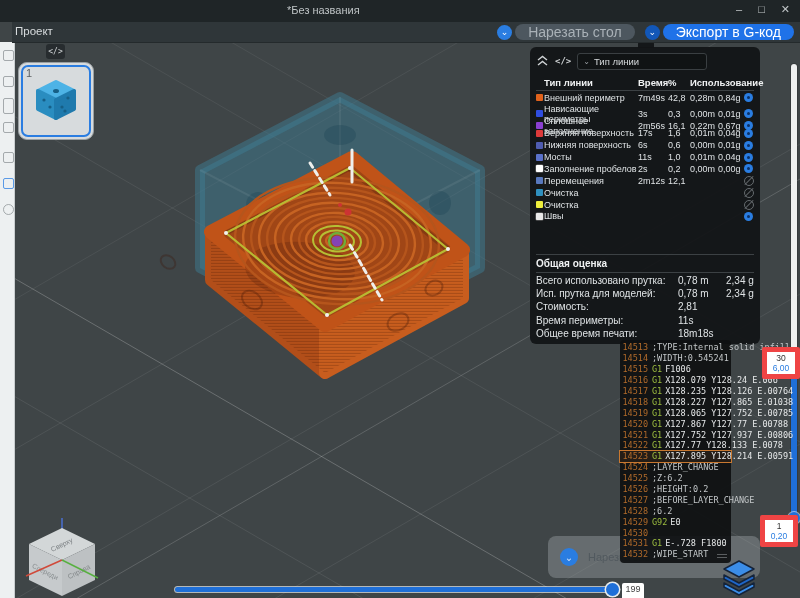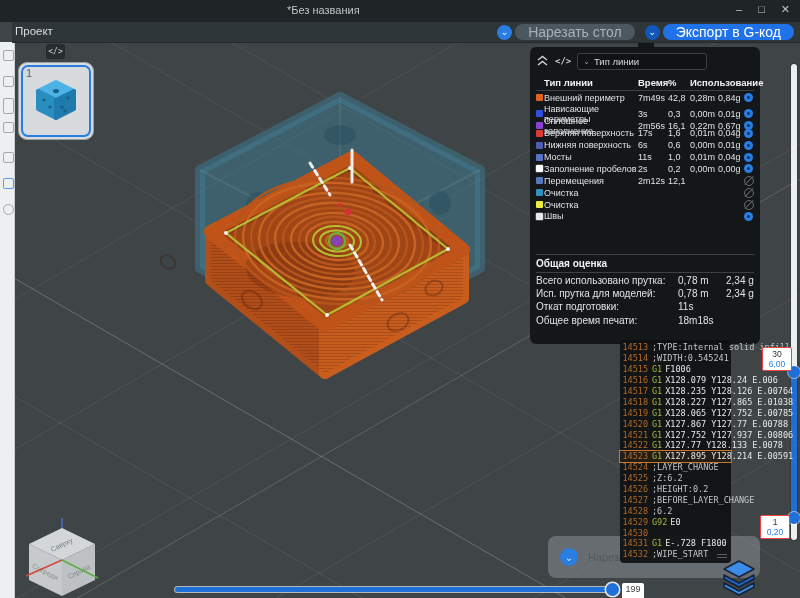--- a/index.html
+++ b/index.html
@@ -76,21 +76,21 @@
      border-radius:8px;z-index:5;}
   .toast-ic{position:absolute;left:12px;top:12px;width:18px;height:18px;border-radius:50%;background:#2a7de1;
      color:#cfe2fa;font-size:10px;display:flex;align-items:center;justify-content:center;}
   .toast-tx{position:absolute;left:40px;top:15px;font-size:11px;color:rgba(78,86,92,0.85);white-space:nowrap;}
   
   .vtrack{position:absolute;left:791px;top:64px;width:6px;height:476px;background:#eef0f0;border-radius:3px;
      box-shadow:0 0 0 1px rgba(0,0,0,0.15);z-index:6;}
   .vblue{position:absolute;left:791px;top:372px;width:6px;height:146px;background:#1f6fd8;z-index:6;}
   .vhandle{position:absolute;left:788px;width:12px;height:12px;border-radius:50%;background:#1f6fd8;
      box-shadow:0 0 0 1px rgba(255,255,255,0.5);z-index:7;}
-  .vlabel{position:absolute;width:28px;background:#fff;border:1px solid #ef4444;border-radius:2px;z-index:7;
+  .vlabel{position:absolute;width:28px;background:#fff;border:5px solid #ef4444;border-radius:2px;z-index:7;
      text-align:center;font-size:8.5px;line-height:10px;padding:1px 0;}
   .vlabel .l1{color:#333;} .vlabel .l2{color:#2a7de1;}
   .htrack{position:absolute;left:175px;top:587px;width:443px;height:5px;background:#1f6fd8;border-radius:3px;
      box-shadow:0 0 0 1px rgba(230,233,235,0.7);z-index:6;}
   .hhandle{position:absolute;left:606px;top:583px;width:13px;height:13px;border-radius:50%;background:#1f6fd8;
      box-shadow:0 0 0 1.5px #e8ecee;z-index:7;}
   .hlabel{position:absolute;left:622px;top:583px;width:22px;height:26px;background:#fff;border-radius:2px;z-index:7;
      font-size:9px;color:#444;text-align:center;line-height:13px;}
   
   .logo{position:absolute;left:720px;top:558px;z-index:6;}
@@ -400,23 +400,28 @@
     <span class="s-v1">0,78 m</span>
     <span class="s-v2">2,34 g</span>
   </div>
 
   <div class="srow">
     <span class="s-label">Исп. прутка для моделей:</span>
     <span class="s-v1">0,78 m</span>
     <span class="s-v2">2,34 g</span>
   </div>
 
-
   <div class="srow">
-    <span class="s-label">Откат подготовки:</span>
+    <span class="s-label">Стоимость:</span>
+    <span class="s-v1">2,81</span>
+    <span class="s-v2"></span>
+  </div>
+
+  <div class="srow">
+    <span class="s-label">Время периметры:</span>
     <span class="s-v1">11s</span>
     <span class="s-v2"></span>
   </div>
 
 
   <div class="srow">
     <span class="s-label">Общее время печати:</span>
     <span class="s-v1">18m18s</span>
     <span class="s-v2"></span>
   </div>

